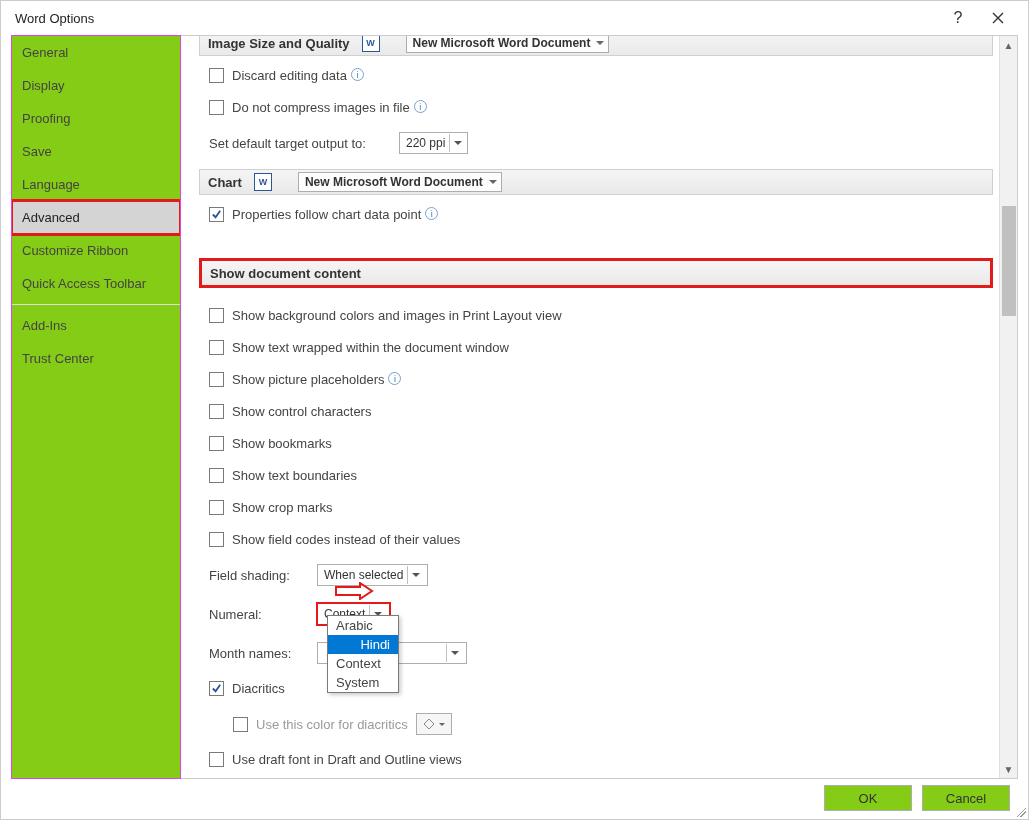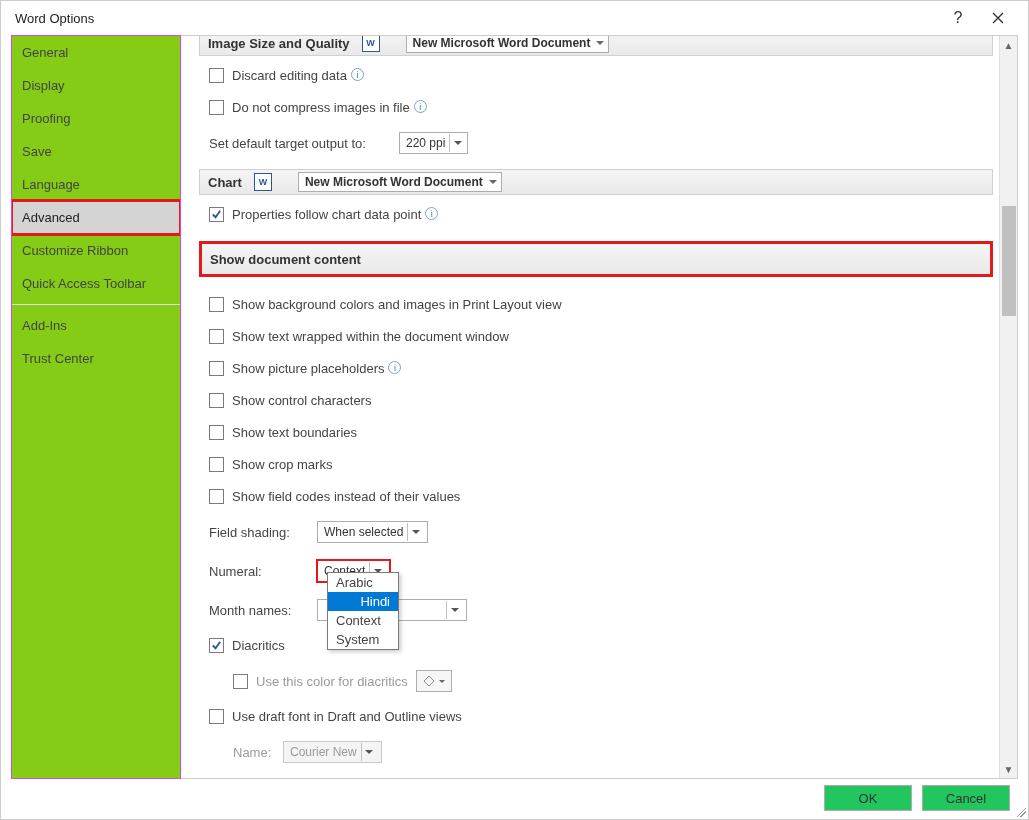--- a/index.html
+++ b/index.html
@@ -186,21 +186,21 @@
     height: 38px;
     display:flex;
     justify-content:flex-end;
     align-items:center;
     gap:10px;
     padding-right:18px;
   }
   .footer button {
     width:88px;height:26px;
     border:1px solid #adadad;
-    background:#22c55e;
+    background:#84cc16;
     font-family:inherit;font-size:13px;color:#333;
     cursor:pointer;
   }
   .disabled-text { color:#9a9a9a; }
   .diamond-btn {
     width:36px;height:22px;border:1px solid #adadad;
     display:inline-flex;align-items:center;justify-content:center;
     margin-left:8px; background:#f6f6f6;
   }
   .diamond-btn svg{width:12px;height:12px;}
@@ -279,39 +279,43 @@
       </div>
       <div class="row">
         <span class="chk checked">
           <svg viewBox="0 0 12 12">
               <path d="M2 6 L5 9 L10 2" stroke="#2a579a" stroke-width="2" fill="none"></path>
             </svg>
         </span>
         <span class="lbl"><span>Properties follow chart data point</span><span class="info-icon">i</span></span>
       </div>
 
-      <div class="section-header highlight-red-box" style="margin-top:14px;height:36px;">
+      <div class="section-header highlight-red-box" style="margin-top:31px;height:30px;">
         <span style="font-weight:bold">Show document content</span>
       </div>
 
       <div class="row" style="margin-top:8px">
         <span class="chk"></span>
         <span class="lbl">Show background colors and images in Print Layout view</span>
       </div>
       <div class="row">
         <span class="chk"></span>
         <span class="lbl">Show text wrapped within the document window</span>
       </div>
       <div class="row">
         <span class="chk"></span>
         <span class="lbl"><span>Show picture placeholders</span><span class="info-icon">i</span></span>
       </div>
       <div class="row">
         <span class="chk"></span>
         <span class="lbl">Show control characters</span>
+      </div>
+      <div class="row">
+        <span class="chk"></span>
+        <span class="lbl">Show bookmarks</span>
       </div>
       <div class="row">
         <span class="chk"></span>
         <span class="lbl">Show text boundaries</span>
       </div>
       <div class="row">
         <span class="chk"></span>
         <span class="lbl">Show crop marks</span>
       </div>
       <div class="row">

